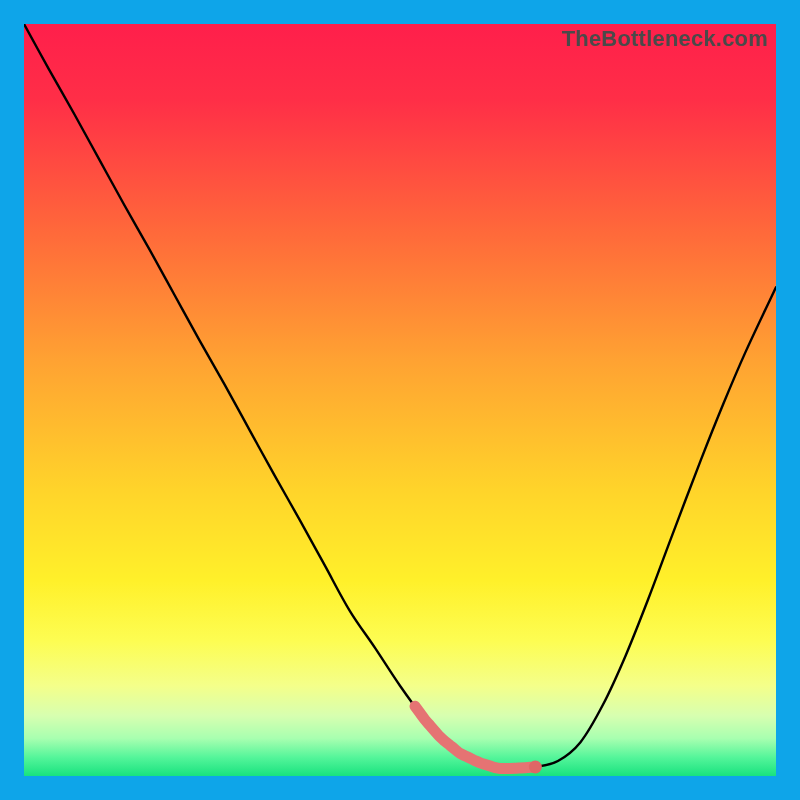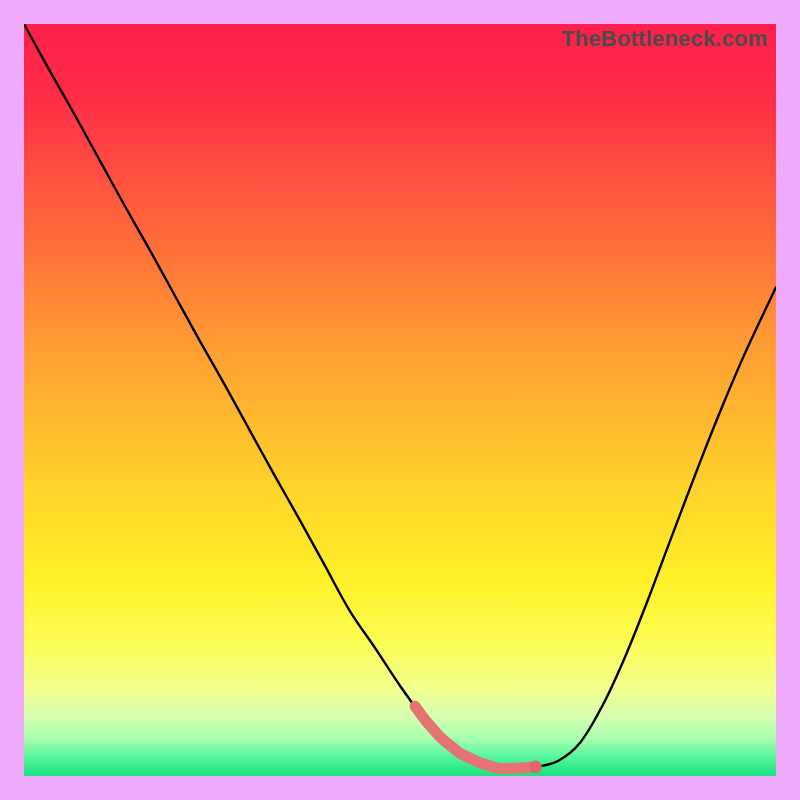--- a/index.html
+++ b/index.html
@@ -10,21 +10,21 @@
     background: #000;
     overflow: hidden;
     font-family: Arial, Helvetica, sans-serif;
   }
   .frame {
     position: absolute;
     left: 0;
     top: 0;
     width: 800px;
     height: 800px;
-    background: #f0abfc;
+    background: #0ea5e9;
   }
   .plot {
     position: absolute;
     left: 24px;
     top: 24px;
     width: 752px;
     height: 752px;
     overflow: hidden;
   }
   .gradient {

